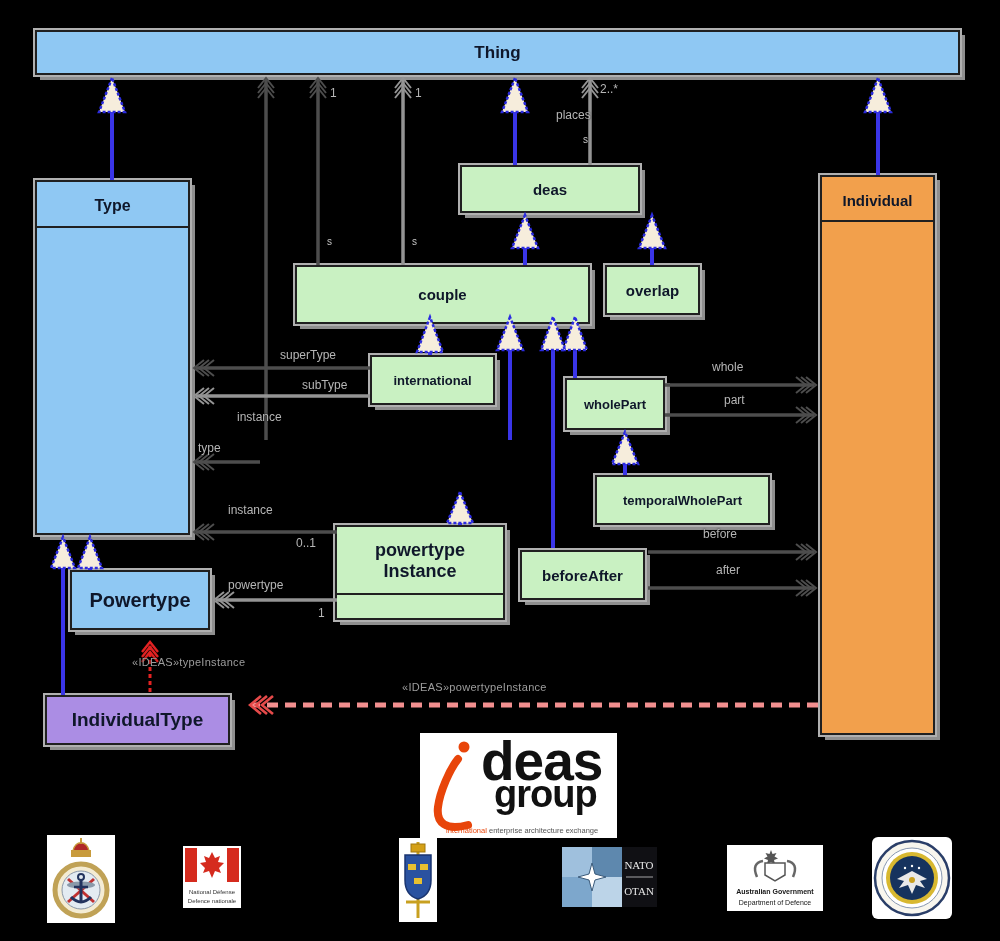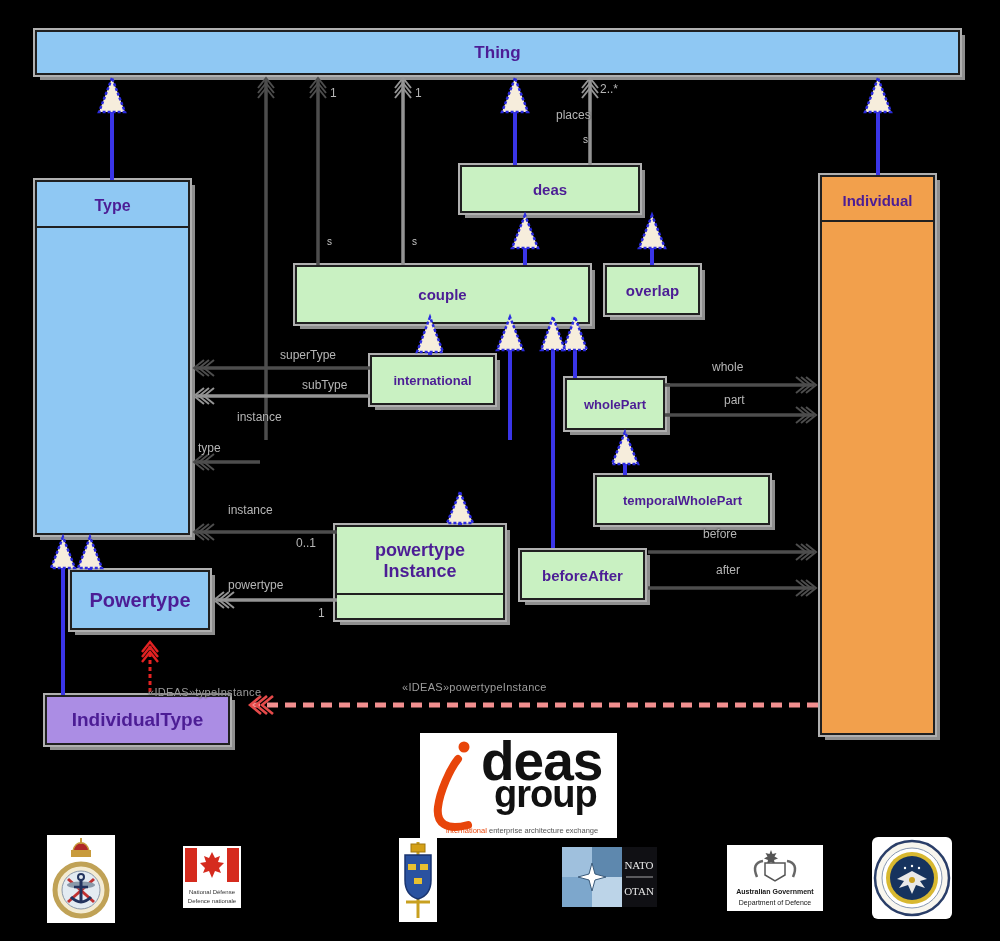--- a/index.html
+++ b/index.html
@@ -1,20 +1,20 @@
 <!DOCTYPE html>
 <html><head>
 <meta charset="utf-8">
 <style>
   html,body{margin:0;padding:0;background:#000;}
   .stage{position:relative;width:1000px;height:941px;background:#000;overflow:hidden;
          font-family:"Liberation Sans",sans-serif;}
   .box{position:absolute;box-sizing:border-box;border:2px solid #202020;background:#c9f1c2;
        box-shadow:0 0 0 2px #b0b0b0, 5px 5px 0 #8f8f8f;display:flex;align-items:center;
-       justify-content:center;color:#4c1d95;z-index:1;}
+       justify-content:center;color:#0f172a;z-index:1;}
   .blue{background:#8fc8f3}
   .orange{background:#f2a04c}
   .purple{background:#ab8de4}
   .bold{font-weight:bold}
   .titled{flex-direction:column;justify-content:flex-start;align-items:stretch;}
   .titled .ttl{border-bottom:2px solid #202020;text-align:center;padding:15px 0 11px;font-weight:bold;}
   .pti .ttl{font-weight:600;padding:13px 0 11px;border-bottom:2px solid #202020;text-align:center;}
   .edges{position:absolute;left:0;top:0;z-index:2;pointer-events:none;}
   .rl{position:absolute;z-index:3;color:#b6b6b6;font:12px "Liberation Sans",sans-serif;
       white-space:nowrap;text-shadow:0 0 2px #000;}
@@ -174,21 +174,21 @@
   <div class="rl" style="left:228px;top:503px;">instance</div>
   <div class="rl" style="left:296px;top:536px;">0..1</div>
   <div class="rl" style="left:228px;top:578px;">powertype</div>
   <div class="rl" style="left:318px;top:606px;">1</div>
 
   <div class="rl" style="left:712px;top:360px;">whole</div>
   <div class="rl" style="left:724px;top:393px;">part</div>
   <div class="rl" style="left:703px;top:527px;">before</div>
   <div class="rl" style="left:716px;top:563px;">after</div>
 
-  <div class="rl stereo" style="left:148px;top:656px;margin-top:30px;">«IDEAS»typeInstance</div>
+  <div class="rl stereo" style="left:132px;top:656px;">«IDEAS»typeInstance</div>
   <div class="rl stereo" style="left:402px;top:681px;">«IDEAS»powertypeInstance</div>
 
   <div class="ideas-card">
     <svg class="ideas-i" width="52" height="100">
       <circle cx="40" cy="8" r="5.5" fill="#e8450a"></circle>
       <path d="M34,20 C26,30 16,52 14,68 C12,84 22,92 44,86" fill="none" stroke="#e8450a" stroke-width="8" stroke-linecap="round"></path>
     </svg>
     <span class="ideas-deas">deas</span>
     <span class="ideas-group">group</span>
     <div class="ideas-tag">

